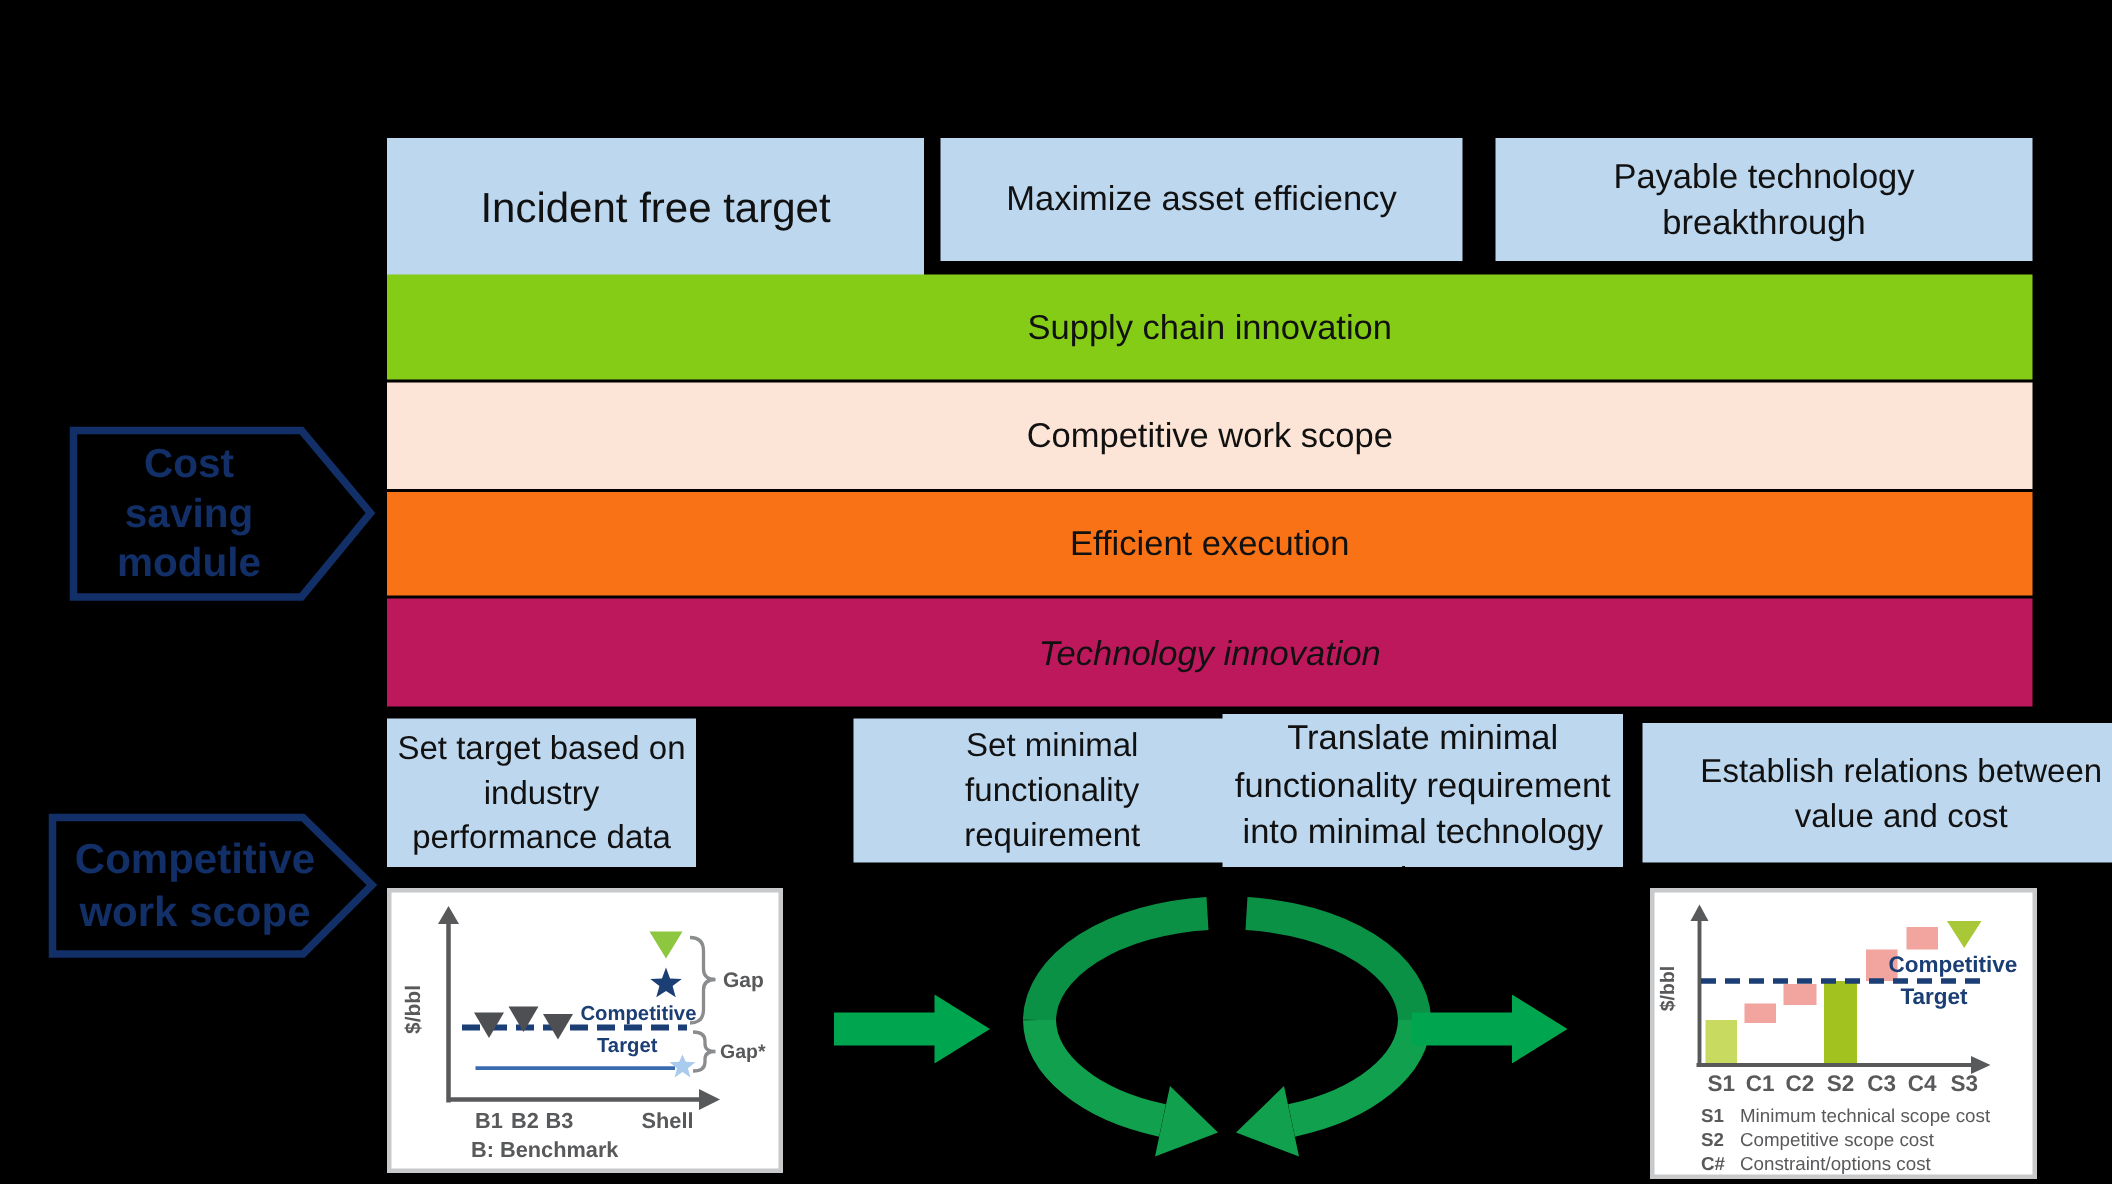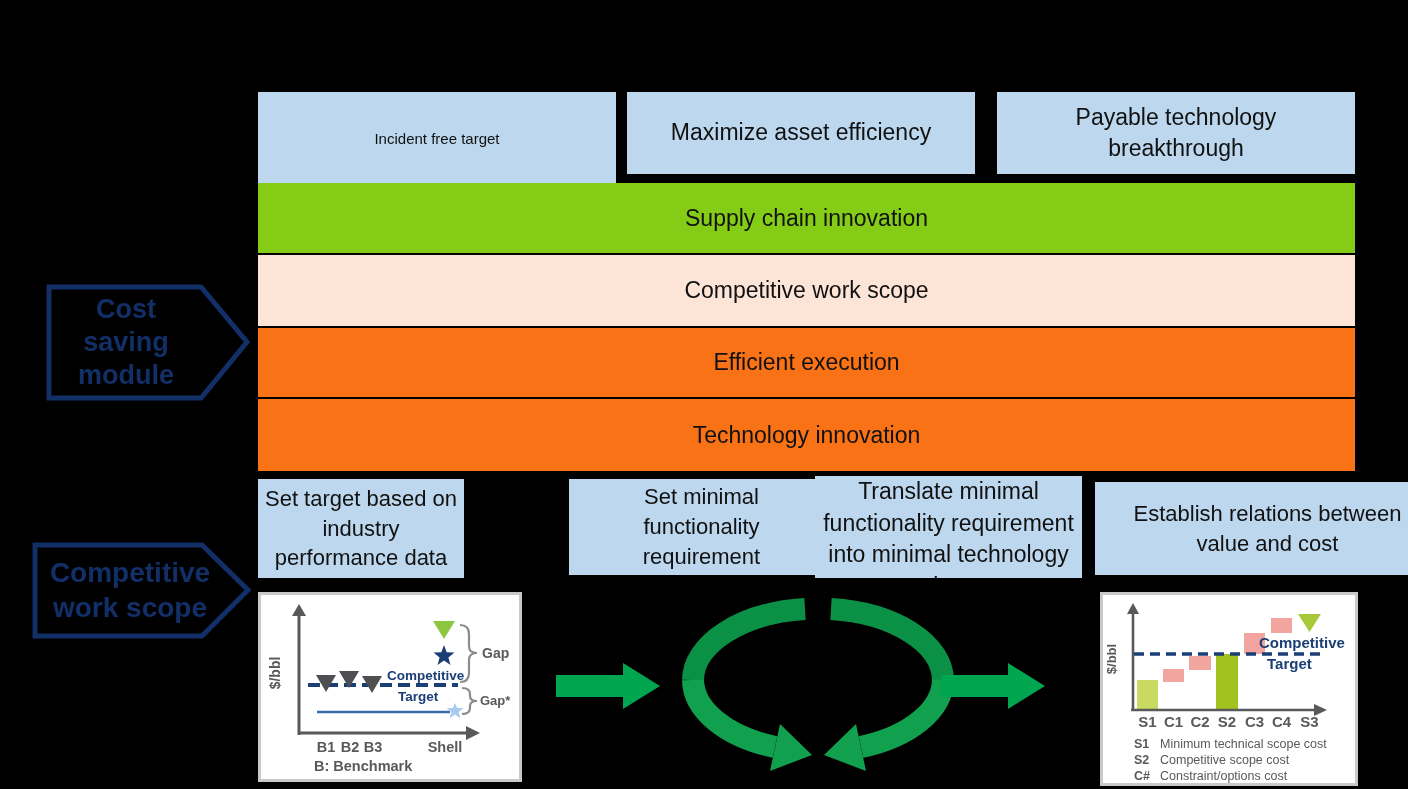--- a/index.html
+++ b/index.html
@@ -38,30 +38,30 @@
   </div>
 
   <div class="side-arrow" style="left:32px;top:542px;width:220px;height:97px;">
     <svg width="220" height="97" viewBox="0 0 220 97">
       <polygon points="3,3 170,3 216,48 170,94 3,94" fill="none" stroke="#122f67" stroke-width="5"></polygon>
     </svg>
     <div class="side-label" style="left:0;width:196px;font-size:28px;">Competitive
 work scope</div>
   </div>
 
-  <div class="bluebox" style="left:258px;top:92px;width:358px;height:94px;font-size:15px;text-align:right;">Incident free target</div>
+  <div class="bluebox" style="left:258px;top:92px;width:358px;height:94px;font-size:28px;text-align:right;">Incident free target</div>
   <div class="bluebox" style="left:627px;top:92px;width:348px;height:82px;font-size:23px;">Maximize asset efficiency</div>
   <div class="bluebox" style="left:997px;top:92px;width:358px;height:82px;font-size:23px;">
     <span style="display:inline-block;max-width:235px;text-align:center;">Payable technology breakthrough</span>
   </div>
 
   <div class="bar" style="top: 183px; height: 70px; background: #84cc16;">Supply chain innovation</div>
   <div class="bar" style="top: 255px; height: 71px; background: rgb(252, 228, 214);">Competitive work scope</div>
   <div class="bar" style="top: 328px; height: 69px; background: #f97316;">Efficient execution</div>
-  <div class="bar" style="top: 399px; height: 72px; background: #f97316;">Technology innovation</div>
+  <div class="bar" style="top: 399px; height: 72px; background: #be185d; font-style: italic;">Technology innovation</div>
 
   <div class="bluebox" style="left:258px;top:479px;width:206px;height:99px;font-size:22px;">Set target based on industry performance data</div>
   <div class="bluebox" style="left:537px;top:479px;width:265px;height:96px;font-size:22px;margin-left:32px;">
     <span style="display:inline-block;max-width:165px;">Set minimal functionality requirement</span>
   </div>
   <div class="bluebox" style="left:815px;top:476px;width:267px;height:102px;font-size:23px;overflow:hidden;align-items:flex-start;line-height:1.38;">Translate minimal functionality requirement into minimal technology requirement</div>
   <div class="bluebox" style="left:1095px;top:482px;width:297px;height:93px;font-size:22px;padding-left:24px;">Establish relations between value and cost</div>
 
   <div class="panel" style="left:258px;top:592px;width:264px;height:190px;">
     <svg width="258" height="184" viewBox="0 0 258 184">

